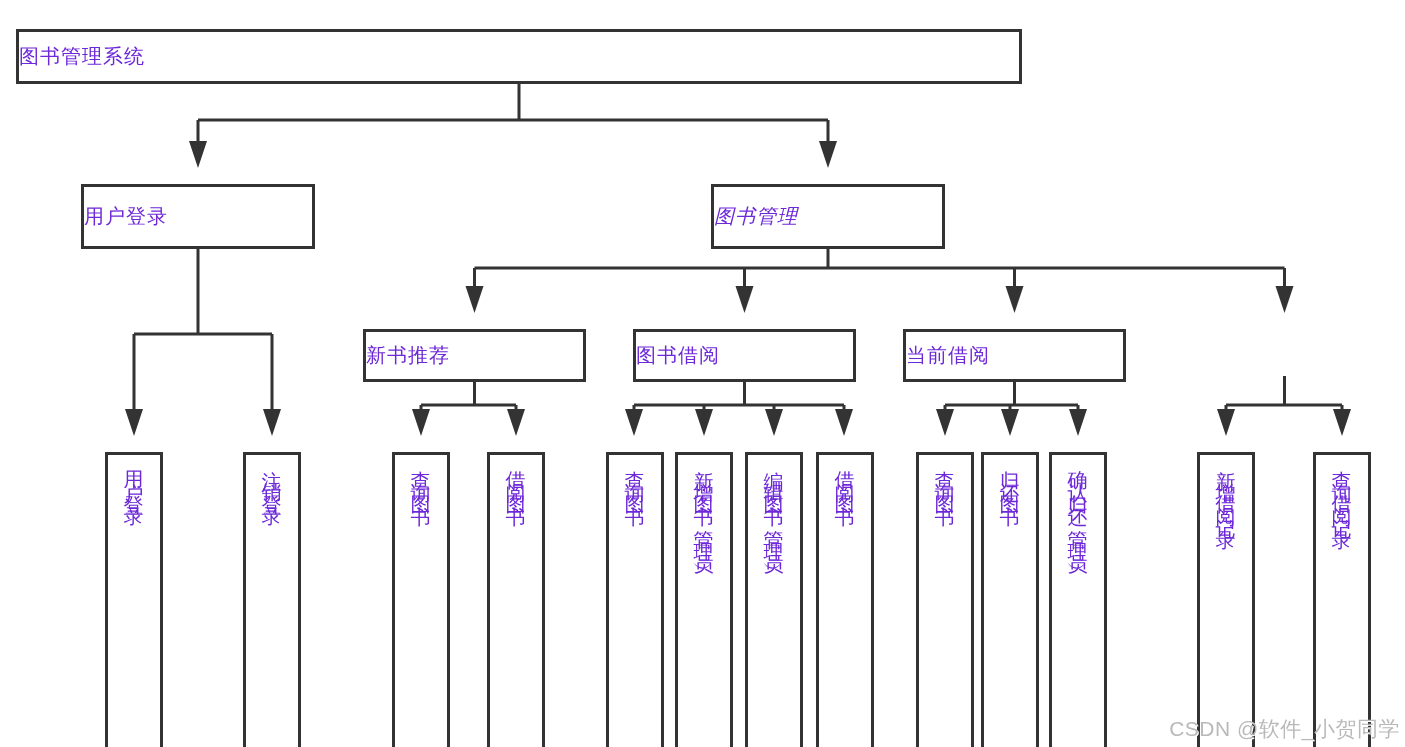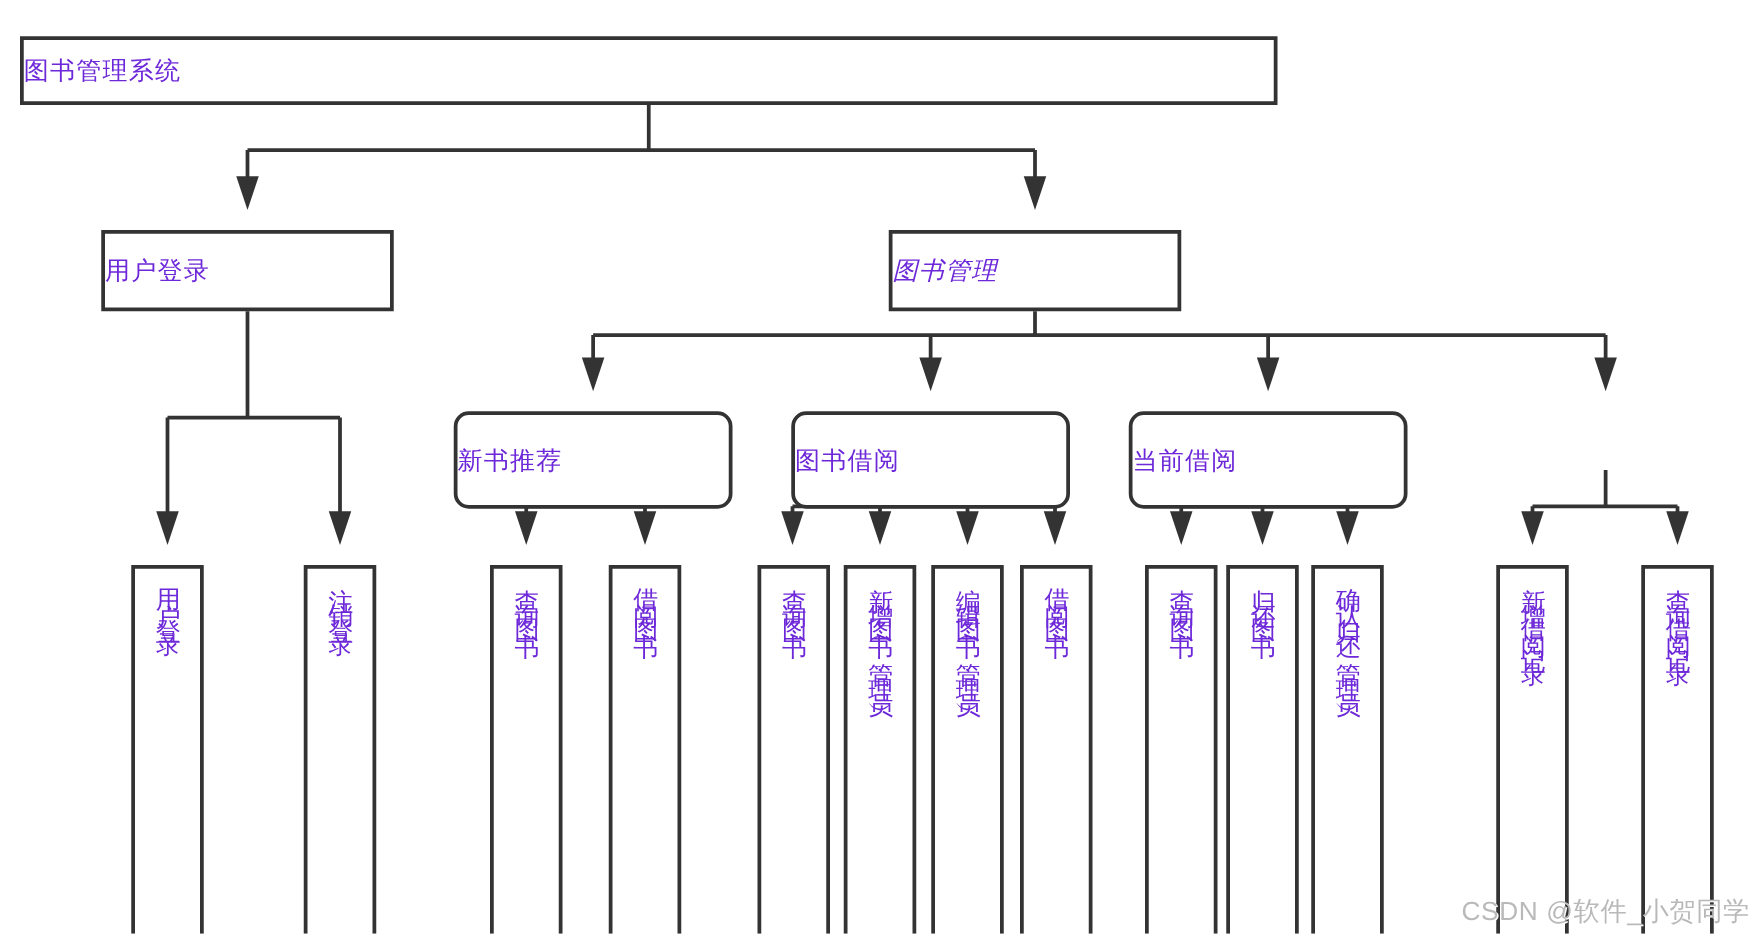--- a/index.html
+++ b/index.html
@@ -27,21 +27,21 @@
     text-orientation:mixed;
     font-size:20px;
     letter-spacing:12px;
     line-height:1;
   }
   .v-box span{display:block;}
   
   .root-box{left:16px;top:13px;width:1006px;height:55px;}
   .n-login{left:81px;top:168px;width:234px;height:65px;}
   .n-books{left:711px;top:168px;width:234px;height:65px;font-style:italic;}
-  .l3{top:313px;width:223px;height:78px;border-radius:12px;}
+  .l3{top:313px;width:223px;height:53px;}
   .n-recommend{left:363px;}
   .n-borrowmgr{left:633px;}
   .n-current{left:903px;}
   .n-records{left:1173px;}
   .leaf{top:436px;width:58px;height:301px;}
   .lf-login-0{left:105px;}  .lf-login-1{left:243px;}
   .lf-rec-0{left:392px;}    .lf-rec-1{left:487px;}
   .lf-bor-0{left:606px;}    .lf-bor-1{left:675px;}
   .lf-bor-2{left:745px;}    .lf-bor-3{left:816px;}
   .lf-cur-0{left:916px;}    .lf-cur-1{left:981px;}

